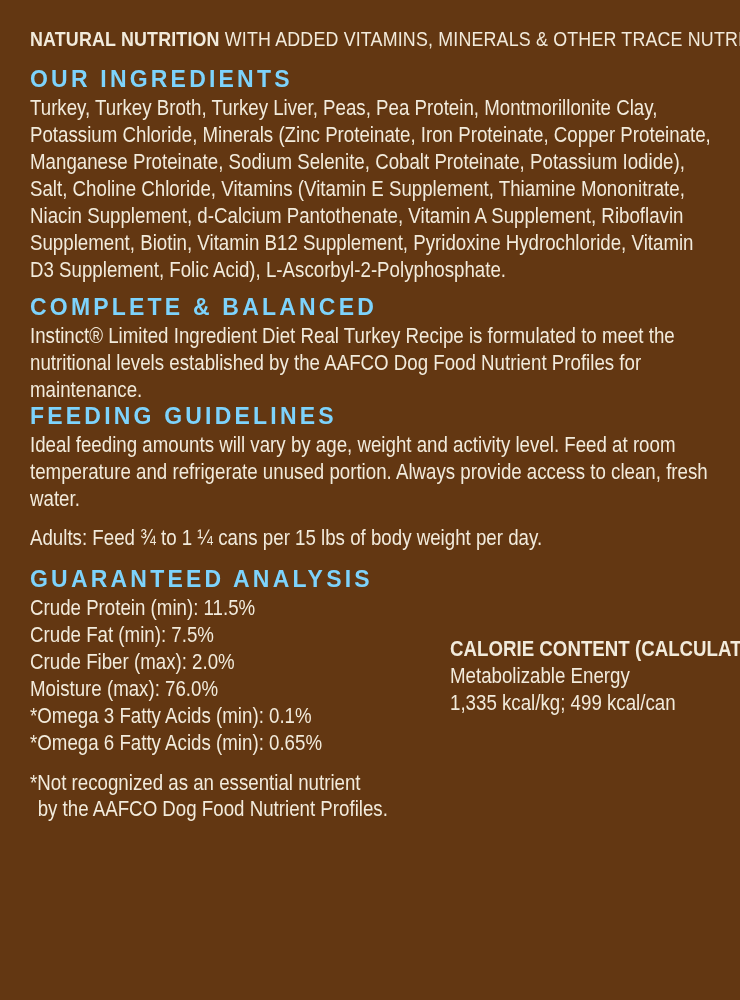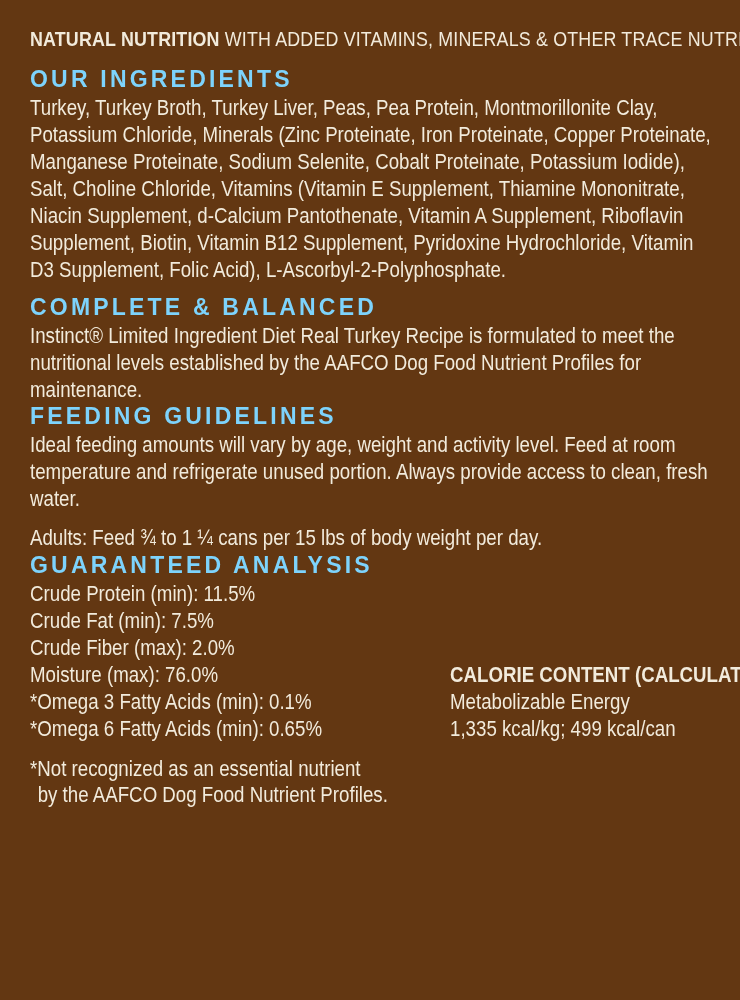--- a/index.html
+++ b/index.html
@@ -46,24 +46,24 @@
     font-size: 22px;
     line-height: 27px;
     font-weight: 400;
   }
 
   .mt-ing-h   { margin-top: 15px; }
   .mt-text    { margin-top: 2px; }
   .mt-cb-h    { margin-top: 11px; }
   .mt-fg-h    { margin-top: 0; }
   .mt-adults  { margin-top: 12px; }
-  .mt-ga-h    { margin-top: 1px; }
+  .mt-ga-h    { margin-top: 15px; }
   .mt-cols    { margin-top: 2px; }
 
-  .ga-columns { display: flex; align-items: flex-end; }
+  .ga-columns { display: flex; align-items: center; }
   .ga-left    { flex: 0 0 420px; width: 420px; }
   .ga-right   { flex: 1; }
 
   .ga-row {
     font-size: 22px;
     line-height: 27px;
     white-space: nowrap;
   }
 
   .calorie-title {

